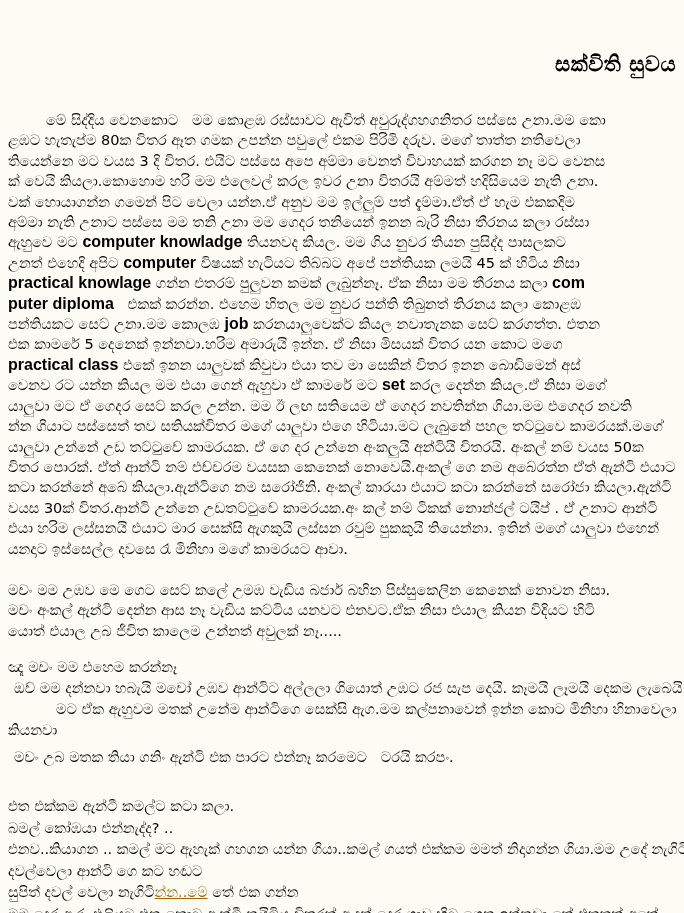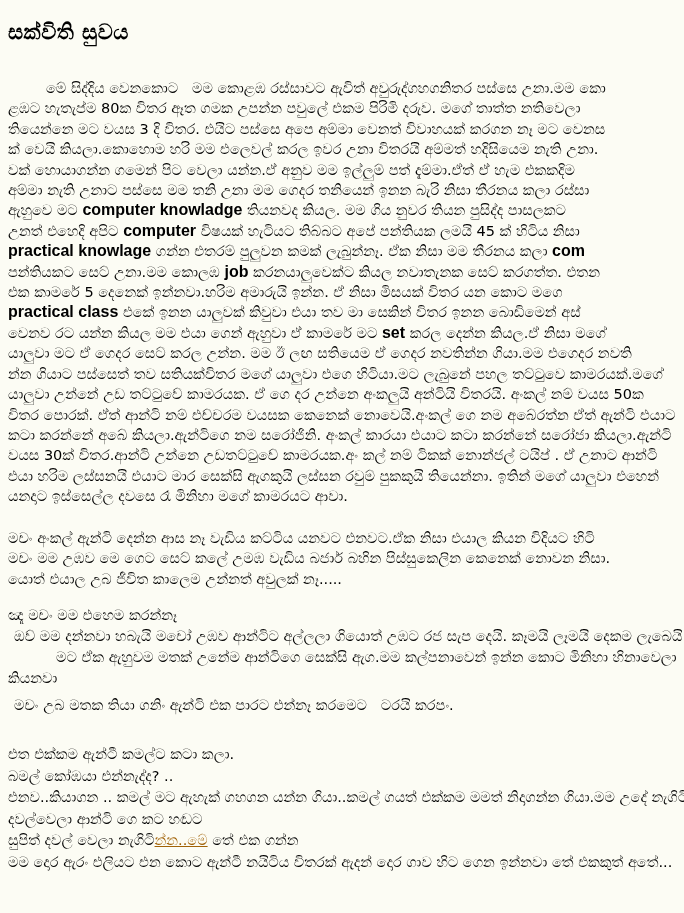--- a/index.html
+++ b/index.html
@@ -12,22 +12,22 @@
     overflow: hidden;
     background: #fcfcf4;
     color: #000000;
     font-family: "DejaVu Sans", sans-serif;
   }
   .doc {
     padding: 0 8px 0 8px;
   }
   .page-title {
     margin: 0;
-    padding-top: 20px;
-    text-align: left;
+    padding-top: 52px;
+    text-align: right;
     font-size: 21px;
     font-weight: 700;
     letter-spacing: 0.5px;
     font-family: "DejaVu Sans", sans-serif;
   }
   .story {
     margin-top: 0;
   }
   .block { }
   .line {
@@ -55,36 +55,37 @@
       <div class="block" style="margin-top: 34px; line-height: 20.4px;">
         <div class="line" style="padding-left: 38px;"><span class="seg-si">මේ සිද්දිය වෙනකොට   මම කොළඹ රස්සාවට ඇවිත් අවුරුද්ගහගනිතර පස්සෙ උනා.මම කො</span></div>
         <div class="line"><span class="seg-si">ළඹට හැතැප්ම 80ක විතර ඈත ගමක උපන්න පවුලේ එකම පිරිමි දරුව. මගේ තාත්ත නතිවෙලා</span></div>
         <div class="line"><span class="seg-si">තියෙන්නෙ මට වයස 3 දි විතර. එයිට පස්සෙ අපෙ අම්මා වෙනත් විවාහයක් කරගන නෑ මට වෙනස</span></div>
         <div class="line"><span class="seg-si">ක් වෙයි කියලා.කොහොම හරි මම එලෙවල් කරල ඉවර උනා විතරයි අම්මත් හදිසියෙම නැති උනා.</span></div>
         <div class="line"><span class="seg-si">වක් හොයාගන්න ගමෙන් පිට වෙලා යන්න.ඒ අනුව මම ඉල්ලුම් පත් දැම්මා.ඒත් ඒ හැම එකකදිම</span></div>
         <div class="line"><span class="seg-si">අම්මා නැති උනාට පස්සෙ මම තනි උනා මම ගෙදර තනියෙන් ඉනන බැරි නිසා තීරනය කලා රස්සා</span></div>
         <div class="line"><span class="seg-si">ඇහුවෙ මට </span><span class="seg-en">computer knowladge</span><span class="seg-si"> තියනවද කියල. මම ගිය නුවර තියන පුසිද්ද පාසලකට</span></div>
         <div class="line"><span class="seg-si">උනත් එහෙදි අපිට </span><span class="seg-en">computer</span><span class="seg-si"> විෂයක් හැටියට තිබ්බට අපේ පන්තියක ලමයි 45 ක් හිටිය නිසා</span></div>
         <div class="line"><span class="seg-en">practical knowlage</span><span class="seg-si"> ගන්න එතරම් පුලුවන කමක් ලැබුන්නෑ. ඒක නිසා මම තීරනය කලා </span><span class="seg-en">com</span></div>
+        <div class="line"><span class="seg-en">puter diploma</span><span class="seg-si">   එකක් කරන්න. එහෙම හිතල මම නුවර පන්ති තිබුනත් තිරනය කලා කොළඹ</span></div>
         <div class="line"><span class="seg-si">පන්තියකට සෙට් උනා.මම කොලඹ </span><span class="seg-en">job</span><span class="seg-si"> කරනයාලුවෙක්ට කියල නවාතැනක සෙට් කරගත්ත. එතන</span></div>
         <div class="line"><span class="seg-si">එක කාමරේ 5 දෙනෙක් ඉන්නවා.හරිම අමාරුයි ඉන්න. ඒ නිසා මිසයක් විතර යන කොට මගෙ</span></div>
         <div class="line"><span class="seg-en">practical class</span><span class="seg-si"> එකේ ඉනන යාලුවක් කිවුවා එයා තව මා සෙකින් විතර ඉනන බොඩිමෙන් අස්</span></div>
         <div class="line"><span class="seg-si">වෙනව රට යන්න කියල මම එයා ගෙන් ඇහුවා ඒ කාමරේ මට </span><span class="seg-en">set</span><span class="seg-si"> කරල දෙන්න කියල.ඒ නිසා මගේ</span></div>
         <div class="line"><span class="seg-si">යාලුවා මට ඒ ගෙදර සෙට් කරල උන්න. මම ඊ ලඟ සතියෙම ඒ ගෙදර නවතින්න ගියා.මම එගෙදර නවති</span></div>
         <div class="line"><span class="seg-si">න්න ගියාට පස්සෙත් තව සතියක්විතර මගේ යාලුවා එගෙ හිටියා.මට ලැබුනේ පහල තට්ටුවෙ කාමරයක්.මගේ</span></div>
         <div class="line"><span class="seg-si">යාලුවා උන්නේ උඩ තට්ටුවේ කාමරයක. ඒ ගෙ දර උන්නෙ අංකලුයි අන්ටියි විතරයි. අංකල් නම් වයස 50ක</span></div>
         <div class="line"><span class="seg-si">විතර පොරක්. ඒත් ආන්ටි නම් එච්චරම වයසක කෙනෙක් නොවෙයි.අංකල් ගෙ නම අබේරත්න ඒත් ඇන්ටි එයාට</span></div>
         <div class="line"><span class="seg-si">කටා කරන්නේ අබේ කියලා.ඇන්ටිගෙ නම සරෝජිනි. අංකල් කාරයා එයාට කටා කරන්නේ සරෝජා කියලා.ඇන්ටි</span></div>
         <div class="line"><span class="seg-si">වයස 30ක් විතර.ආන්ටි උන්නෙ උඩතට්ටුවේ කාමරයක.අං කල් නම් ටිකක් නොන්ජල් ටයිප් . ඒ උනාට ආන්ටි</span></div>
         <div class="line"><span class="seg-si">එයා හරිම ලස්සනයි එයාට මාර සෙක්සි ඇගකුයි ලස්සන රවුම් පුකකුයි තියෙන්නා. ඉතින් මගේ යාලුවා එහෙන්</span></div>
         <div class="line"><span class="seg-si">යනදාට ඉස්සෙල්ල දවසෙ රෑ මිනිහා මගේ කාමරයට ආවා.</span></div>
       </div>
       <div class="block" style="margin-top: 21px; line-height: 20.5px;">
+        <div class="line"><span class="seg-si">මචං මම උඹව මෙ ගෙට සෙට් කලේ උමඹ වැඩිය බජාර් බහින පිස්සුකෙලින කෙනෙක් නොවන නිසා.</span></div>
         <div class="line"><span class="seg-si">මචං අංකල් ඇන්ටි දෙන්න ආස නෑ වැඩිය කට්ටිය යනවට එනවට.ඒක නිසා එයාල කියන විදියට හිටි</span></div>
-        <div class="line"><span class="seg-si">මචං මම උඹව මෙ ගෙට සෙට් කලේ උමඹ වැඩිය බජාර් බහින පිස්සුකෙලින කෙනෙක් නොවන නිසා.</span></div>
         <div class="line"><span class="seg-si">යොත් එයාල උබ ජීවිත කාලෙම උන්නත් අවුලක් නෑ.....</span></div>
       </div>
       <div class="block" style="margin-top: 16px; line-height: 21px;">
         <div class="line"><span class="seg-si">ඤෑ මචං මම එහෙම කරන්නෑ</span></div>
         <div class="line" style="padding-left: 6px;"><span class="seg-si">ඔව් මම දන්නවා හබැයි මචෝ උඹව ආන්ටිට අල්ලලා ගියොත් උඹට රජ සැප දෙයි. කෑමයි ලෑමයි දෙකම ලැබෙයි....</span></div>
         <div class="line" style="padding-left: 48px;"><span class="seg-si">මට ඒක ඇහුවම මතක් උනේම ආන්ටිගෙ සෙක්සි ඇග.මම කල්පනාවෙන් ඉන්න කොට මිනිහා හිනාවෙලා</span></div>
         <div class="line"><span class="seg-si">කියනවා</span></div>
         <div class="line" style="padding-left: 6px; margin-top: 6px;"><span class="seg-si">මචං උබ මතක තියා ගනිං ඇන්ටි එක පාරට එන්නෑ කරමෙට   ටරයි කරපං.</span></div>
       </div>
       <div class="block" style="margin-top: 28px; line-height: 21.5px;">

